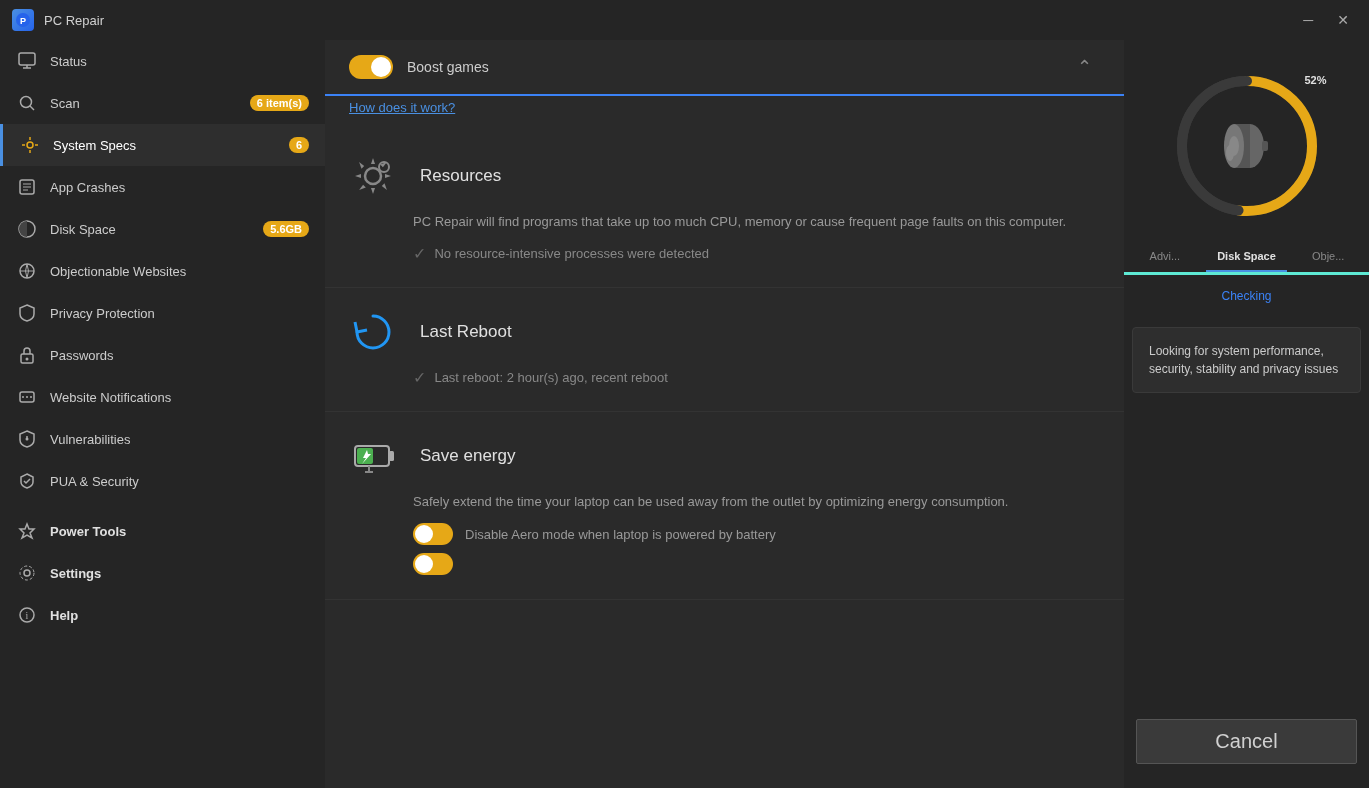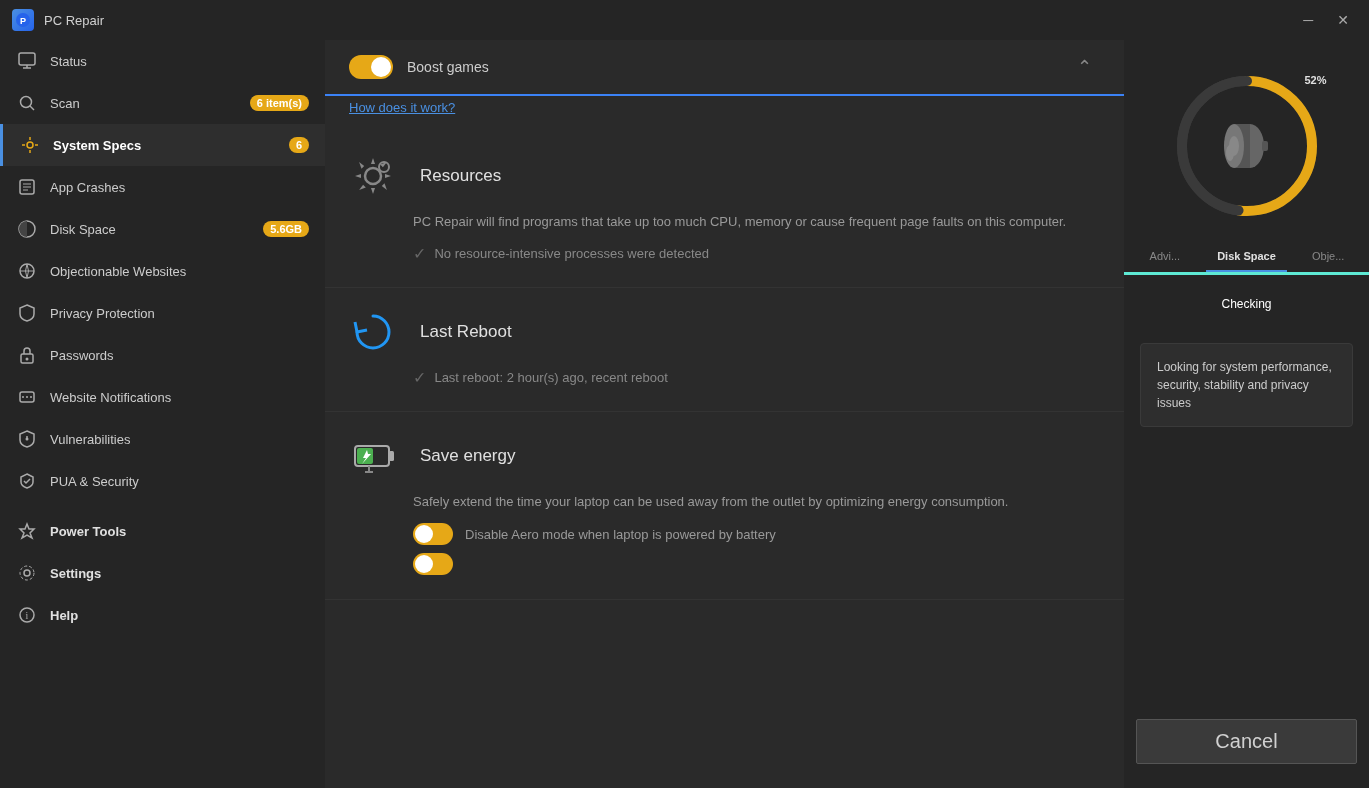--- a/index.html
+++ b/index.html
@@ -94,21 +94,21 @@
       justify-content: center;
       font-size: 16px;
       color: #aaa;
       flex-shrink: 0;
     }
     .sidebar-label {
       flex: 1;
       font-size: 13px;
       color: #ccc;
     }
-    .sidebar-item.active .sidebar-label { color: #fff; font-weight: 700; }
+    .sidebar-item.active .sidebar-label { color: #fff; font-weight: 400; }
     .badge {
       background: #e6a817;
       color: #fff;
       font-size: 11px;
       padding: 2px 7px;
       border-radius: 10px;
       font-weight: 600;
     }
     .badge-scan {
       background: #e6a817;
@@ -309,33 +309,33 @@
       text-overflow: ellipsis;
     }
     .panel-tab.active {
       color: #e0e0e0;
       border-bottom: 2px solid #4a90e2;
       font-weight: 600;
     }
 
     
     .checking-label {
-      color: #ffffff;
+      color: #3b82f6;
       font-size: 12px;
-      padding: 22px 16px;
+      padding: 14px 16px;
       text-align: center;
     }
 
     
     .tooltip-card {
       background: #2e2e2e;
       border: 1px solid #3a3a3a;
       border-radius: 4px;
       padding: 14px 16px;
-      margin: 10px 16px;
+      margin: 10px 8px;
       font-size: 12px;
       color: #ccc;
       line-height: 1.5;
     }
 
     
     .cancel-btn-container {
       position: absolute;
       bottom: 24px;
       left: 12px;

